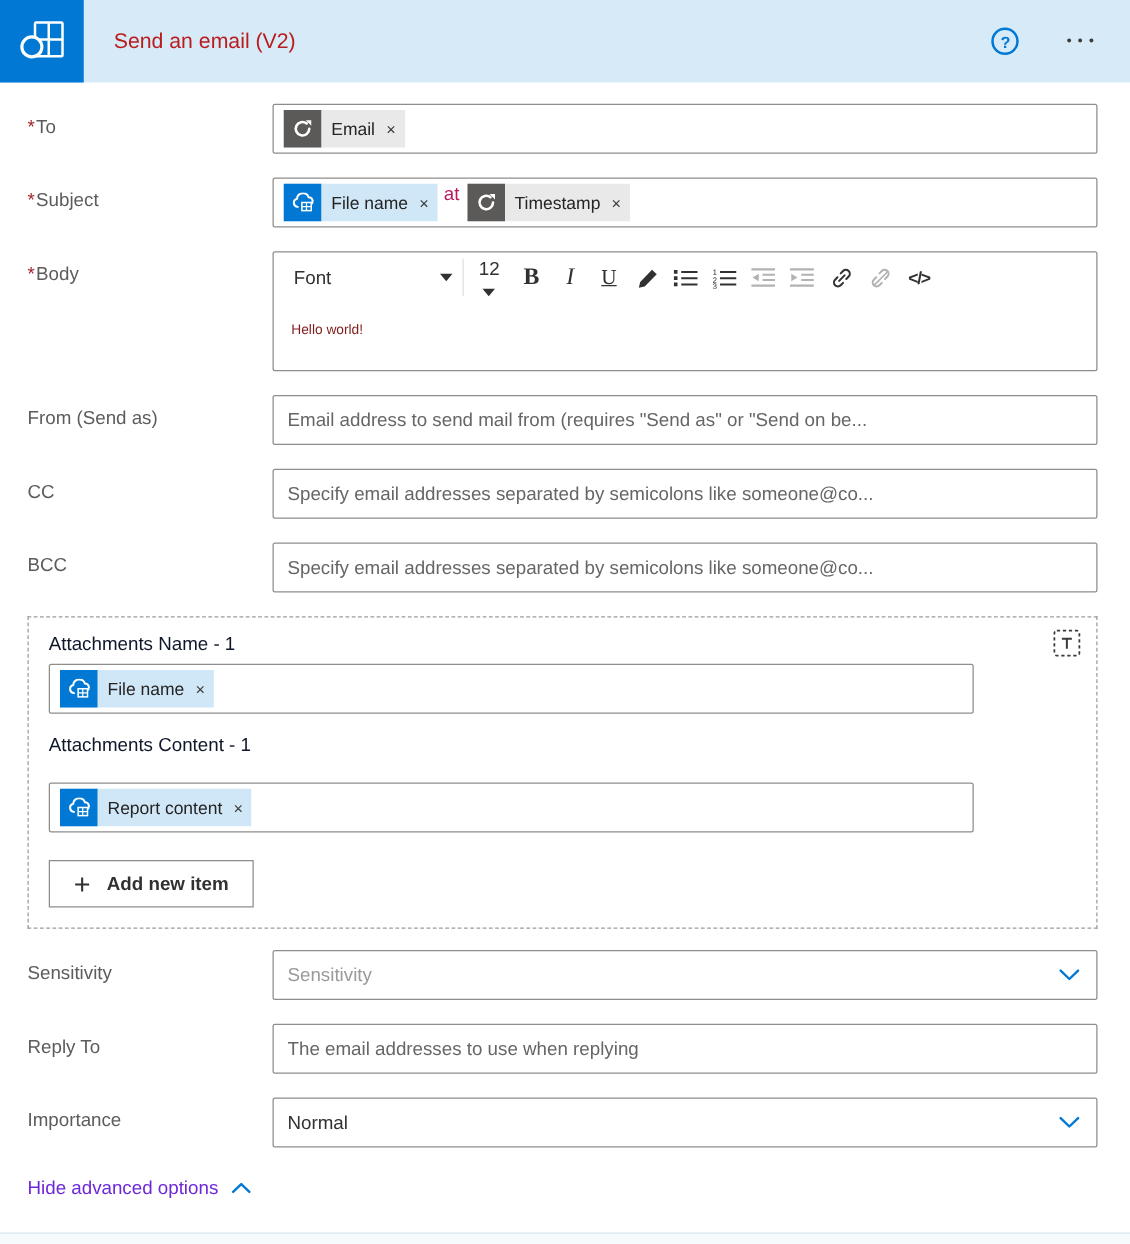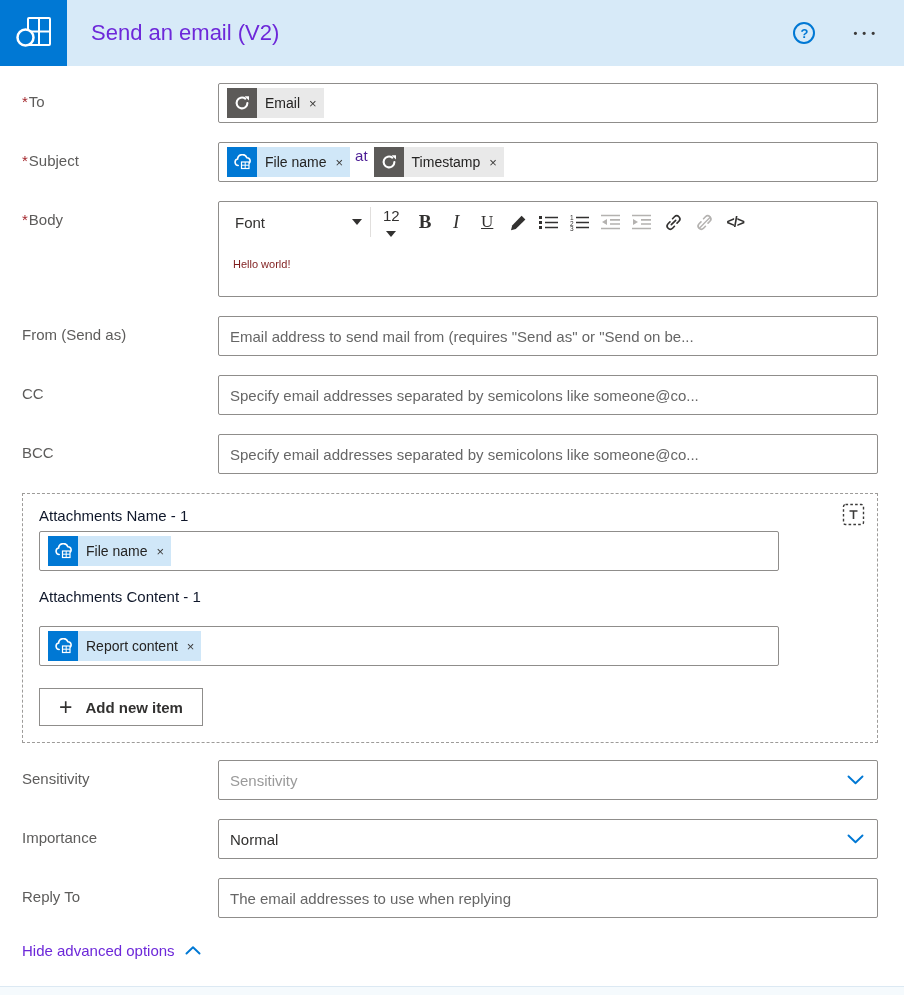--- a/index.html
+++ b/index.html
@@ -12,21 +12,21 @@
   .card { position:relative; width:904px; height:995px; background:#fff; }
 
   
   .header {
     display:flex; align-items:center; height:66px; background:#d7eaf8;
   }
   .brand-tile {
     width:67px; height:66px; background:#0078d4; flex:0 0 auto;
     display:flex; align-items:center; justify-content:center;
   }
-  .title { margin-left:24px; font-size:22px; color:#6d28d9; }
+  .title { margin-left:24px; font-size:17px; color:#b91c1c; }
   .header-actions { margin-left:auto; margin-right:22px; display:flex; align-items:center; gap:36px; }
   .help-bubble {
     width:22px; height:22px; border:2px solid #0078d4; border-radius:50%;
     color:#0078d4; font-size:13px; font-weight:700; display:flex; align-items:center; justify-content:center;
     cursor:pointer;
   }
   .menu-dots { color:#3b3a39; font-size:11px; font-weight:700; letter-spacing:5px; cursor:pointer; padding:4px 2px; }
 
   
   .form { padding:17px 26px 0 22px; }
@@ -54,21 +54,21 @@
     background:#e9e9e9; color:#252423; font-size:14px; cursor:pointer;
   }
   .token.blue { background:#d0e7f8; }
   .ticon {
     width:30px; height:30px; display:flex; align-items:center; justify-content:center;
     margin-right:8px; flex:0 0 auto;
   }
   .ticon.gray { background:#5c5a58; }
   .ticon.blue { background:#0078d4; }
   .tk-close { margin-left:9px; color:#3b3a39; font-size:13px; cursor:pointer; line-height:1; }
-  .connector-text { margin:0 3px 0 2px; color:#4c1d95; font-size:15px; }
+  .connector-text { margin:0 3px 0 2px; color:#be185d; font-size:15px; }
 
   
   .body-box { border:1px solid #8f8d8b; border-radius:2px; background:#fff; }
   .toolbar { display:flex; align-items:center; height:40px; padding:0 6px; }
   .font-select {
     display:flex; align-items:center; justify-content:space-between;
     width:146px; padding:0 8px 0 10px; height:30px; cursor:pointer;
     border-right:1px solid #e1dfdd; font-size:15px; color:#323130;
   }
   .size-select { display:flex; align-items:center; gap:7px; padding:0 10px 0 12px; height:30px; cursor:pointer; font-size:15px;flex-direction:column; }
@@ -357,38 +357,38 @@
             <svg width="17" height="10" viewBox="0 0 17 10">
                 <polyline points="1.5,1.5 8.5,8.2 15.5,1.5" fill="none" stroke="#0078d4" stroke-width="1.9" stroke-linecap="round" stroke-linejoin="round"></polyline>
               </svg>
           </span>
         </div>
       </div>
     </div>
 
     
     <div class="row">
+      <div class="row-label">Reply To</div>
+      <div class="control">
+        <input class="text-input" type="text" placeholder="The email addresses to use when replying" style="">
+      </div>
+    </div>
+
+    
+    <div class="row">
       <div class="row-label">Importance</div>
       <div class="control">
         <div class="select-box">
           <input type="text" value="Normal" style="">
           <span class="chev">
             <svg width="17" height="10" viewBox="0 0 17 10">
                 <polyline points="1.5,1.5 8.5,8.2 15.5,1.5" fill="none" stroke="#0078d4" stroke-width="1.9" stroke-linecap="round" stroke-linejoin="round"></polyline>
               </svg>
           </span>
         </div>
-      </div>
-    </div>
-
-    
-    <div class="row">
-      <div class="row-label">Reply To</div>
-      <div class="control">
-        <input class="text-input" type="text" placeholder="The email addresses to use when replying" style="">
       </div>
     </div>
 
     
     <div class="advanced-toggle">
       <span>Hide advanced options</span>
       <span style="display:flex;align-items:center;">
         <svg width="16" height="9" viewBox="0 0 16 9">
             <polyline points="1.5,7.5 8,1.3 14.5,7.5" fill="none" stroke="#0078d4" stroke-width="1.9" stroke-linecap="round" stroke-linejoin="round"></polyline>
           </svg>

